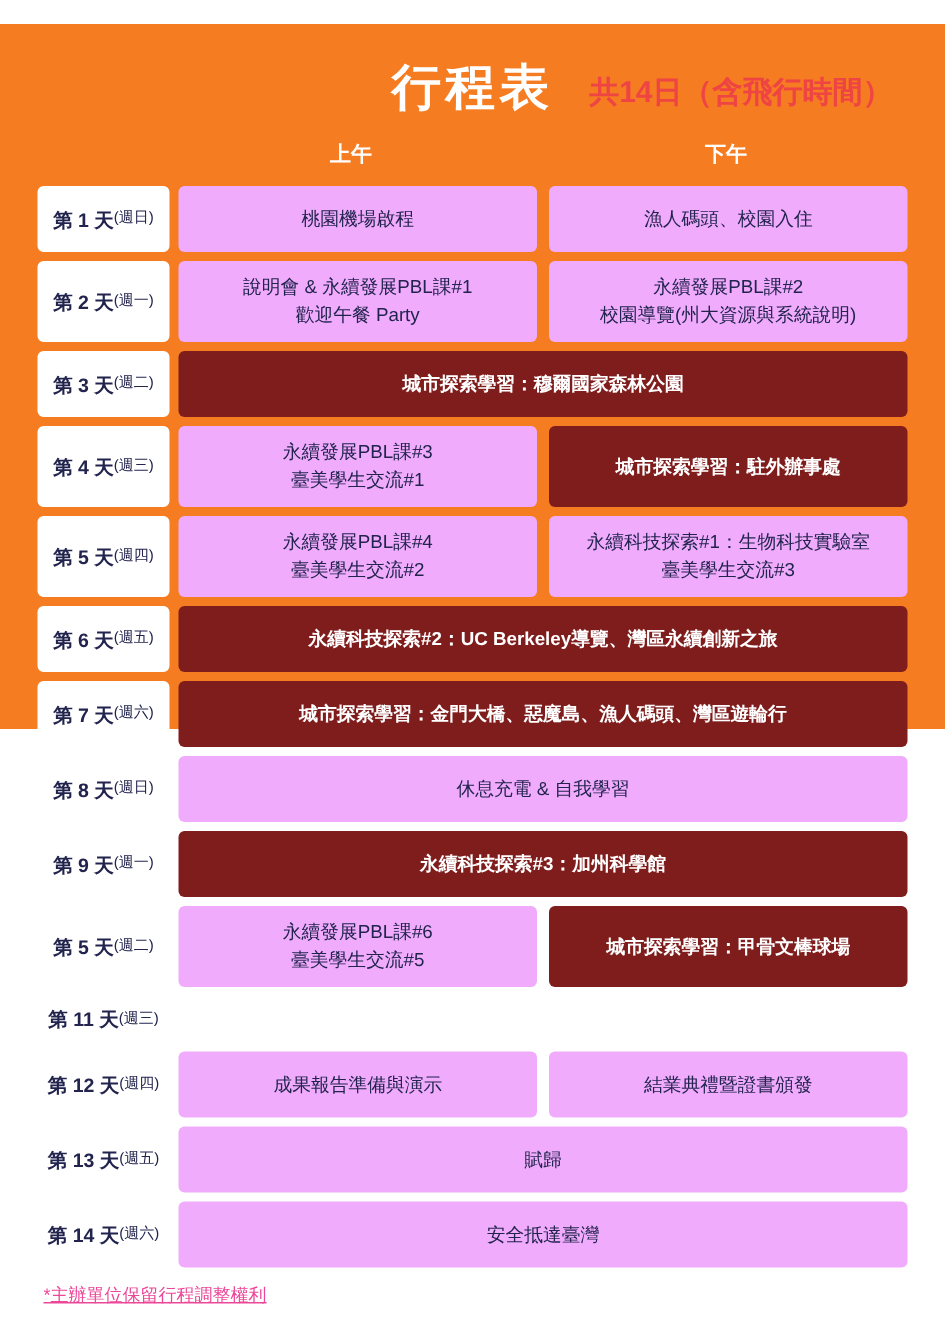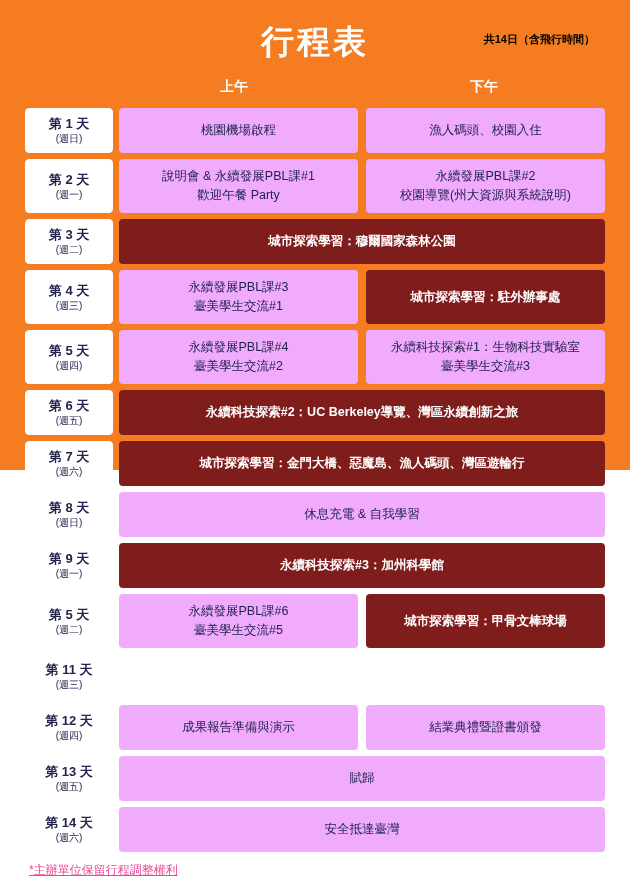--- a/index.html
+++ b/index.html
@@ -11,20 +11,21 @@
     height: 888px;
     background: #ffffff;
     font-family: "Liberation Sans", sans-serif;
     overflow: hidden;
   }
   .page {
     position: relative;
     width: 630px;
     height: 670px;
     background: #ffffff;
+    margin-top: 16px;
   }
   
   .orange-bg {
     position: absolute;
     left: 0;
     top: 0;
     width: 630px;
     height: 470px;
     background: #f57c20;
   }
@@ -44,23 +45,23 @@
     text-align: center;
     font-size: 33px;
     font-weight: bold;
     color: #ffffff;
     letter-spacing: 3px;
   }
   .subtitle {
     position: absolute;
     right: 10px;
     top: 32px;
-    font-size: 11px;
-    font-weight: bold;
-    color: #000000;
+    font-size: 20px;
+    font-weight: bold;
+    color: #ef4444;
   }
   .colheads {
     display: flex;
     height: 26px;
     align-items: flex-start;
     margin-bottom: 4px;
   }
   .colheads .spacer {
     width: 88px;
     flex: 0 0 88px;
@@ -81,21 +82,21 @@
     margin-bottom: 6px;
     align-items: stretch;
   }
   .daycell {
     width: 88px;
     flex: 0 0 88px;
     background: #ffffff;
     border: 1px solid #ffffff;
     border-radius: 4px;
     display: flex;
-    flex-direction: column;
+    flex-direction: row;
     align-items: center;
     justify-content: center;
     padding: 6px 0;
     box-sizing: border-box;
   }
   .daycell .d1 {
     font-size: 13px;
     font-weight: bold;
     color: #22244e;
     line-height: 17px;

